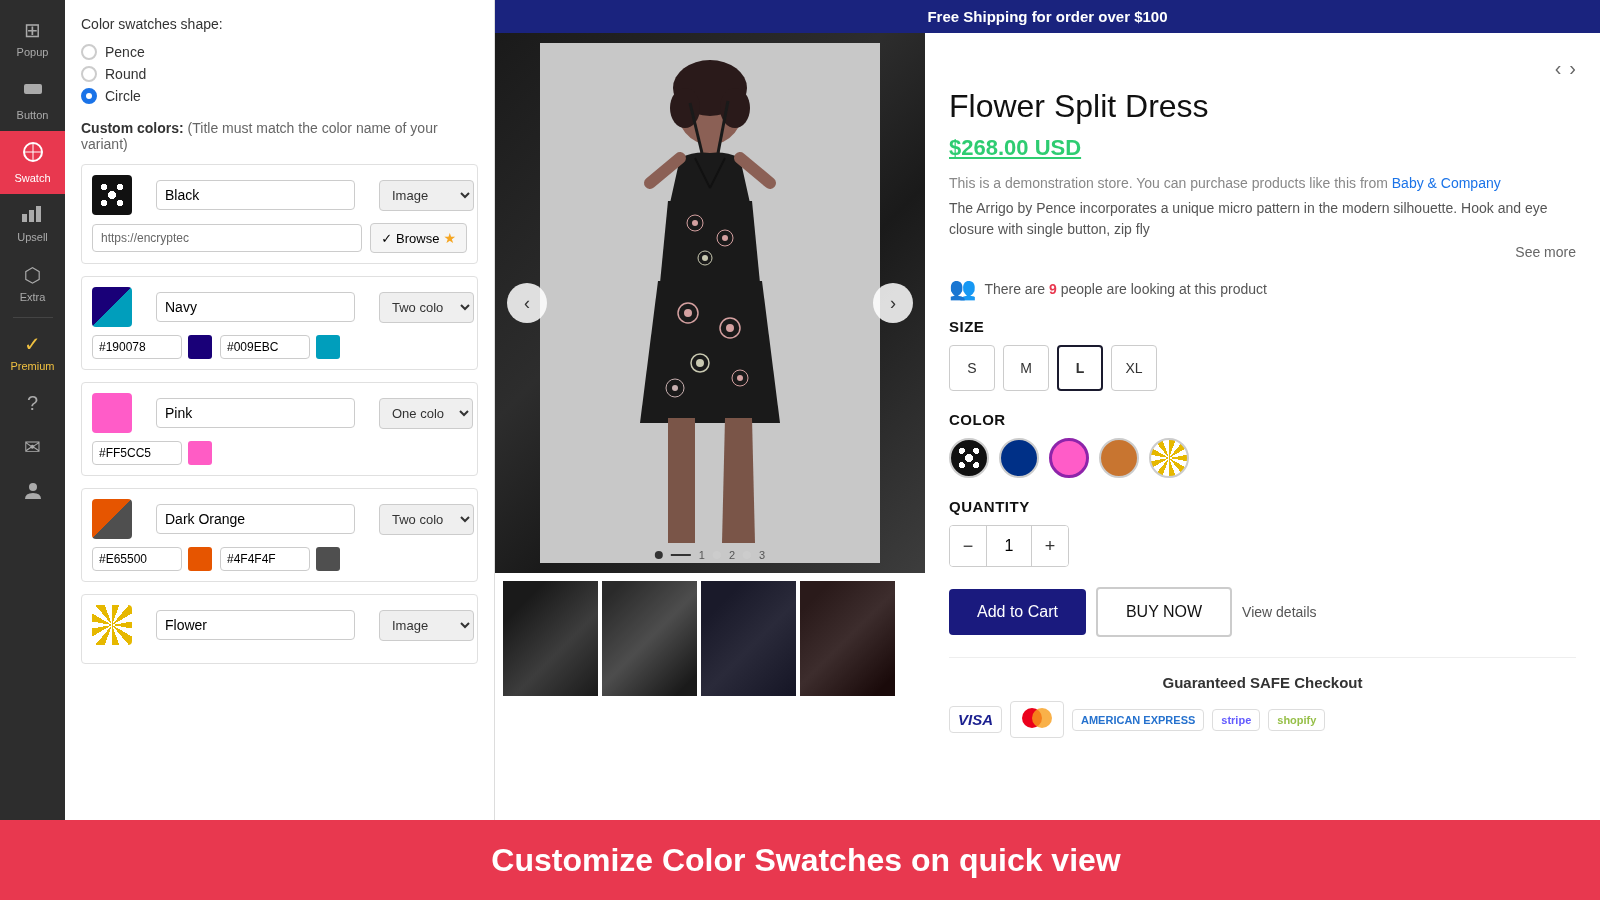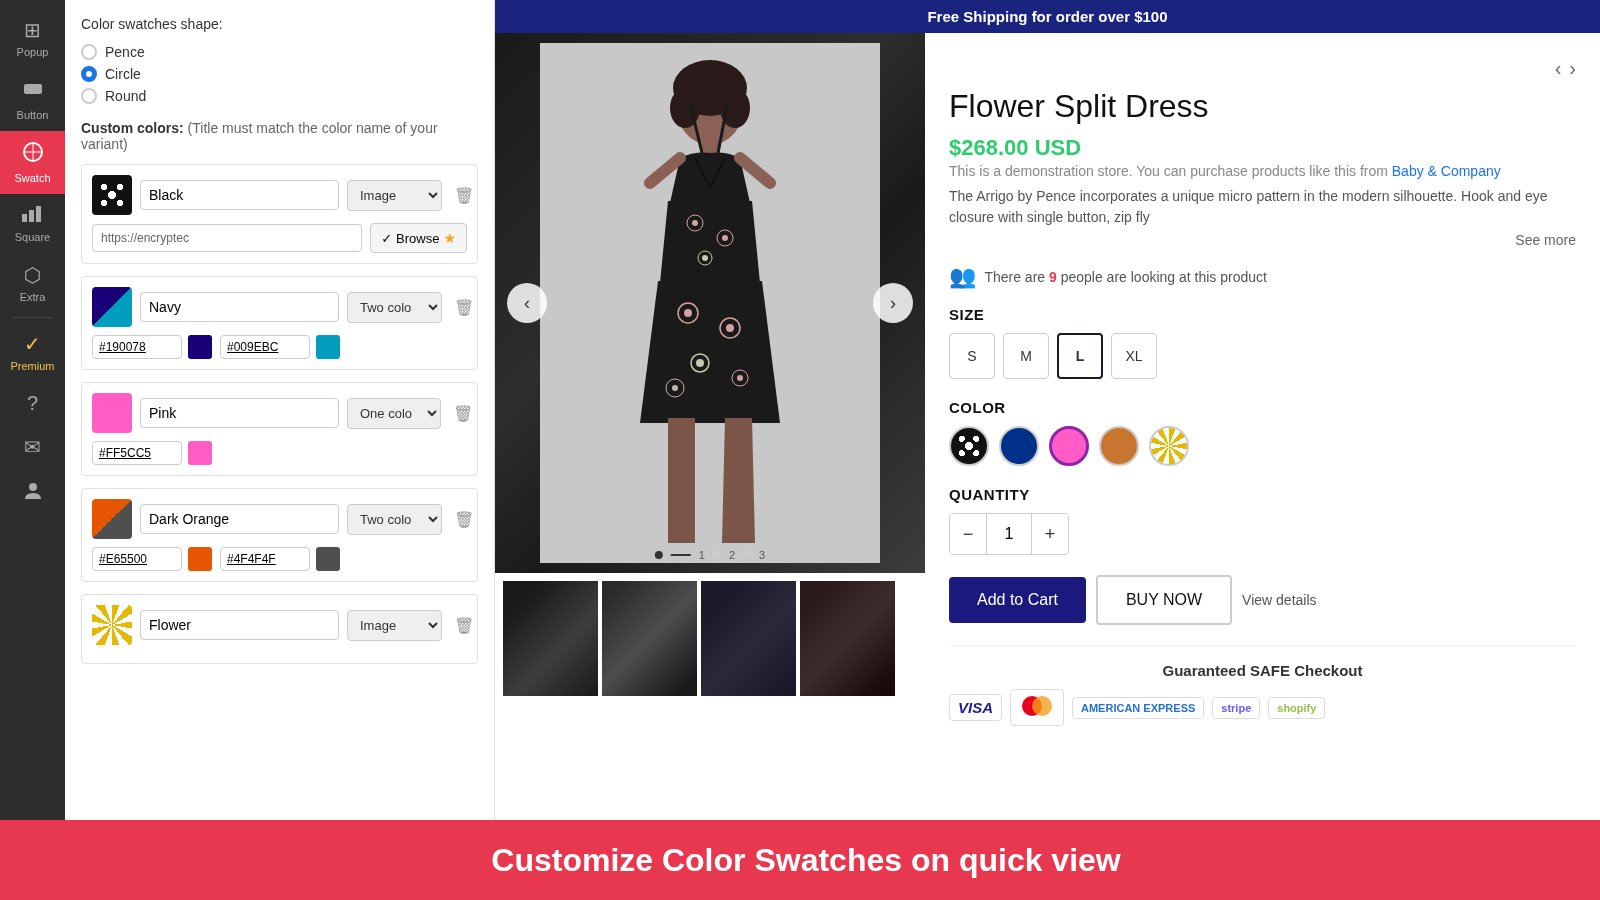--- a/index.html
+++ b/index.html
@@ -46,31 +46,31 @@
     .radio-circle { width: 16px; height: 16px; border-radius: 50%; border: 2px solid #ccc; flex-shrink: 0; display: flex; align-items: center; justify-content: center; }
     .radio-circle.selected { border-color: #1a73e8; background: #1a73e8; }
     .radio-circle.selected::after { content: ''; width: 6px; height: 6px; border-radius: 50%; background: #fff; }
 
     
     .custom-colors-label { font-size: 14px; color: #333; margin-bottom: 12px; }
     .custom-colors-label span { color: #666; }
 
     
     .color-entry { border: 1px solid #e0e0e0; border-radius: 4px; padding: 10px; margin-bottom: 12px; }
-    .color-row { display: flex; align-items: center; gap: 8px; margin-bottom: 8px; }
+    .color-row { display: flex; align-items: center; gap: 24px; margin-bottom: 8px; }
     .color-swatch-preview { width: 40px; height: 40px; border-radius: 4px; flex-shrink: 0; }
     .color-name-input { flex: 1; border: 1px solid #ccc; border-radius: 4px; padding: 6px 8px; font-size: 14px; }
     .color-type-select { border: 1px solid #ccc; border-radius: 4px; padding: 6px 8px; font-size: 13px; color: #333; }
     .delete-btn { color: #999; cursor: pointer; font-size: 16px; padding: 4px; }
     .url-row { display: flex; align-items: center; gap: 8px; }
     .url-input { flex: 1; border: 1px solid #ccc; border-radius: 4px; padding: 6px 8px; font-size: 12px; color: #666; }
     .browse-btn { background: #f5f5f5; border: 1px solid #ccc; border-radius: 4px; padding: 6px 10px; font-size: 13px; cursor: pointer; display: flex; align-items: center; gap: 4px; }
     .star-icon { color: #f5a623; font-size: 14px; }
     .color-hex-row { display: flex; align-items: center; gap: 8px; margin-top: 8px; }
-    .hex-group { display: flex; align-items: center; gap: 6px; text-decoration: underline; }
+    .hex-group { display: flex; align-items: center; gap: 6px; }
     .hex-input { border: 1px solid #ccc; border-radius: 4px; padding: 4px 6px; font-size: 12px; width: 90px; }
     .hex-swatch { width: 24px; height: 24px; border-radius: 3px; }
 
     
     .left-panel::-webkit-scrollbar { width: 6px; }
     .left-panel::-webkit-scrollbar-track { background: #f5f5f5; }
     .left-panel::-webkit-scrollbar-thumb { background: #ccc; border-radius: 3px; }
 
     
     .right-panel { flex: 1; background: #f0f0f0; overflow-y: auto; display: flex; flex-direction: column; }
@@ -107,21 +107,21 @@
     .dot-line { width: 20px; height: 2px; background: #333; }
 
     .thumbnail-row { display: flex; gap: 4px; padding: 8px; background: #fff; }
     .thumbnail { width: 95px; height: 115px; background: #ddd; cursor: pointer; overflow: hidden; flex-shrink: 0; }
     .thumb-placeholder { width: 100%; height: 100%; background: linear-gradient(135deg, #1a1a1a 20%, #2d2d2d 60%, #1a1a1a 100%); }
 
     
     .product-info { flex: 1; padding: 24px; }
     .product-nav { display: flex; justify-content: flex-end; gap: 8px; color: #666; font-size: 20px; cursor: pointer; margin-bottom: 8px; }
     .product-title { font-size: 32px; font-weight: 400; color: #111; margin-bottom: 10px; }
-    .product-price { font-size: 22px; color: #2ecc71; font-weight: 600; margin-bottom: 0; }
+    .product-price { font-size: 22px; color: #2ecc71; font-weight: 600; margin-bottom: 12px; text-decoration: underline; }
     .product-desc { font-size: 14px; color: #888; line-height: 1.5; margin-bottom: 4px; }
     .product-desc a { color: #1a73e8; text-decoration: none; }
     .product-desc-main { font-size: 14px; color: #555; line-height: 1.5; margin-bottom: 4px; }
     .see-more { color: #666; font-size: 14px; cursor: pointer; text-align: right; margin-bottom: 16px; }
     .viewers { display: flex; align-items: center; gap: 8px; font-size: 14px; color: #555; margin-bottom: 16px; }
     .viewers-icon { font-size: 22px; }
     .viewers strong { color: #e8384f; }
 
     
     .section-label { font-size: 15px; font-weight: 700; color: #111; margin-bottom: 10px; letter-spacing: 0.5px; }
@@ -198,21 +198,21 @@
     <span>Swatch</span>
   </div>
   <div class="sidebar-item">
     <span class="icon">
       <svg width="22" height="16" viewBox="0 0 22 16">
           <rect x="0" y="8" width="5" height="8" fill="#aaa"></rect>
           <rect x="7" y="4" width="5" height="12" fill="#aaa"></rect>
           <rect x="14" y="0" width="5" height="16" fill="#aaa"></rect>
         </svg>
     </span>
-    <span>Square</span>
+    <span>Upsell</span>
   </div>
   <div class="sidebar-item">
     <span class="icon">⬡</span>
     <span>Extra</span>
   </div>
   <div class="sidebar-divider"></div>
   <div class="sidebar-item premium">
     <span class="icon">✓</span>
     <span>Premium</span>
   </div>
@@ -236,26 +236,26 @@
 
   <div class="left-panel">
     <div class="shape-options">
       <div class="panel-section-title">Color swatches shape:</div>
 
       <div class="shape-option">
         <div class="radio-circle"></div>
         <span>Pence</span>
       </div>
       <div class="shape-option">
+        <div class="radio-circle"></div>
+        <span>Round</span>
+      </div>
+      <div class="shape-option">
         <div class="radio-circle selected"></div>
         <span>Circle</span>
-      </div>
-      <div class="shape-option">
-        <div class="radio-circle"></div>
-        <span>Round</span>
       </div>
     </div>
 
     <div class="custom-colors-label">
       <strong>Custom colors:</strong>
       <span>(Title must match the color name of your variant)</span>
     </div>
 
     <div class="color-entry">
       <div class="color-row">

